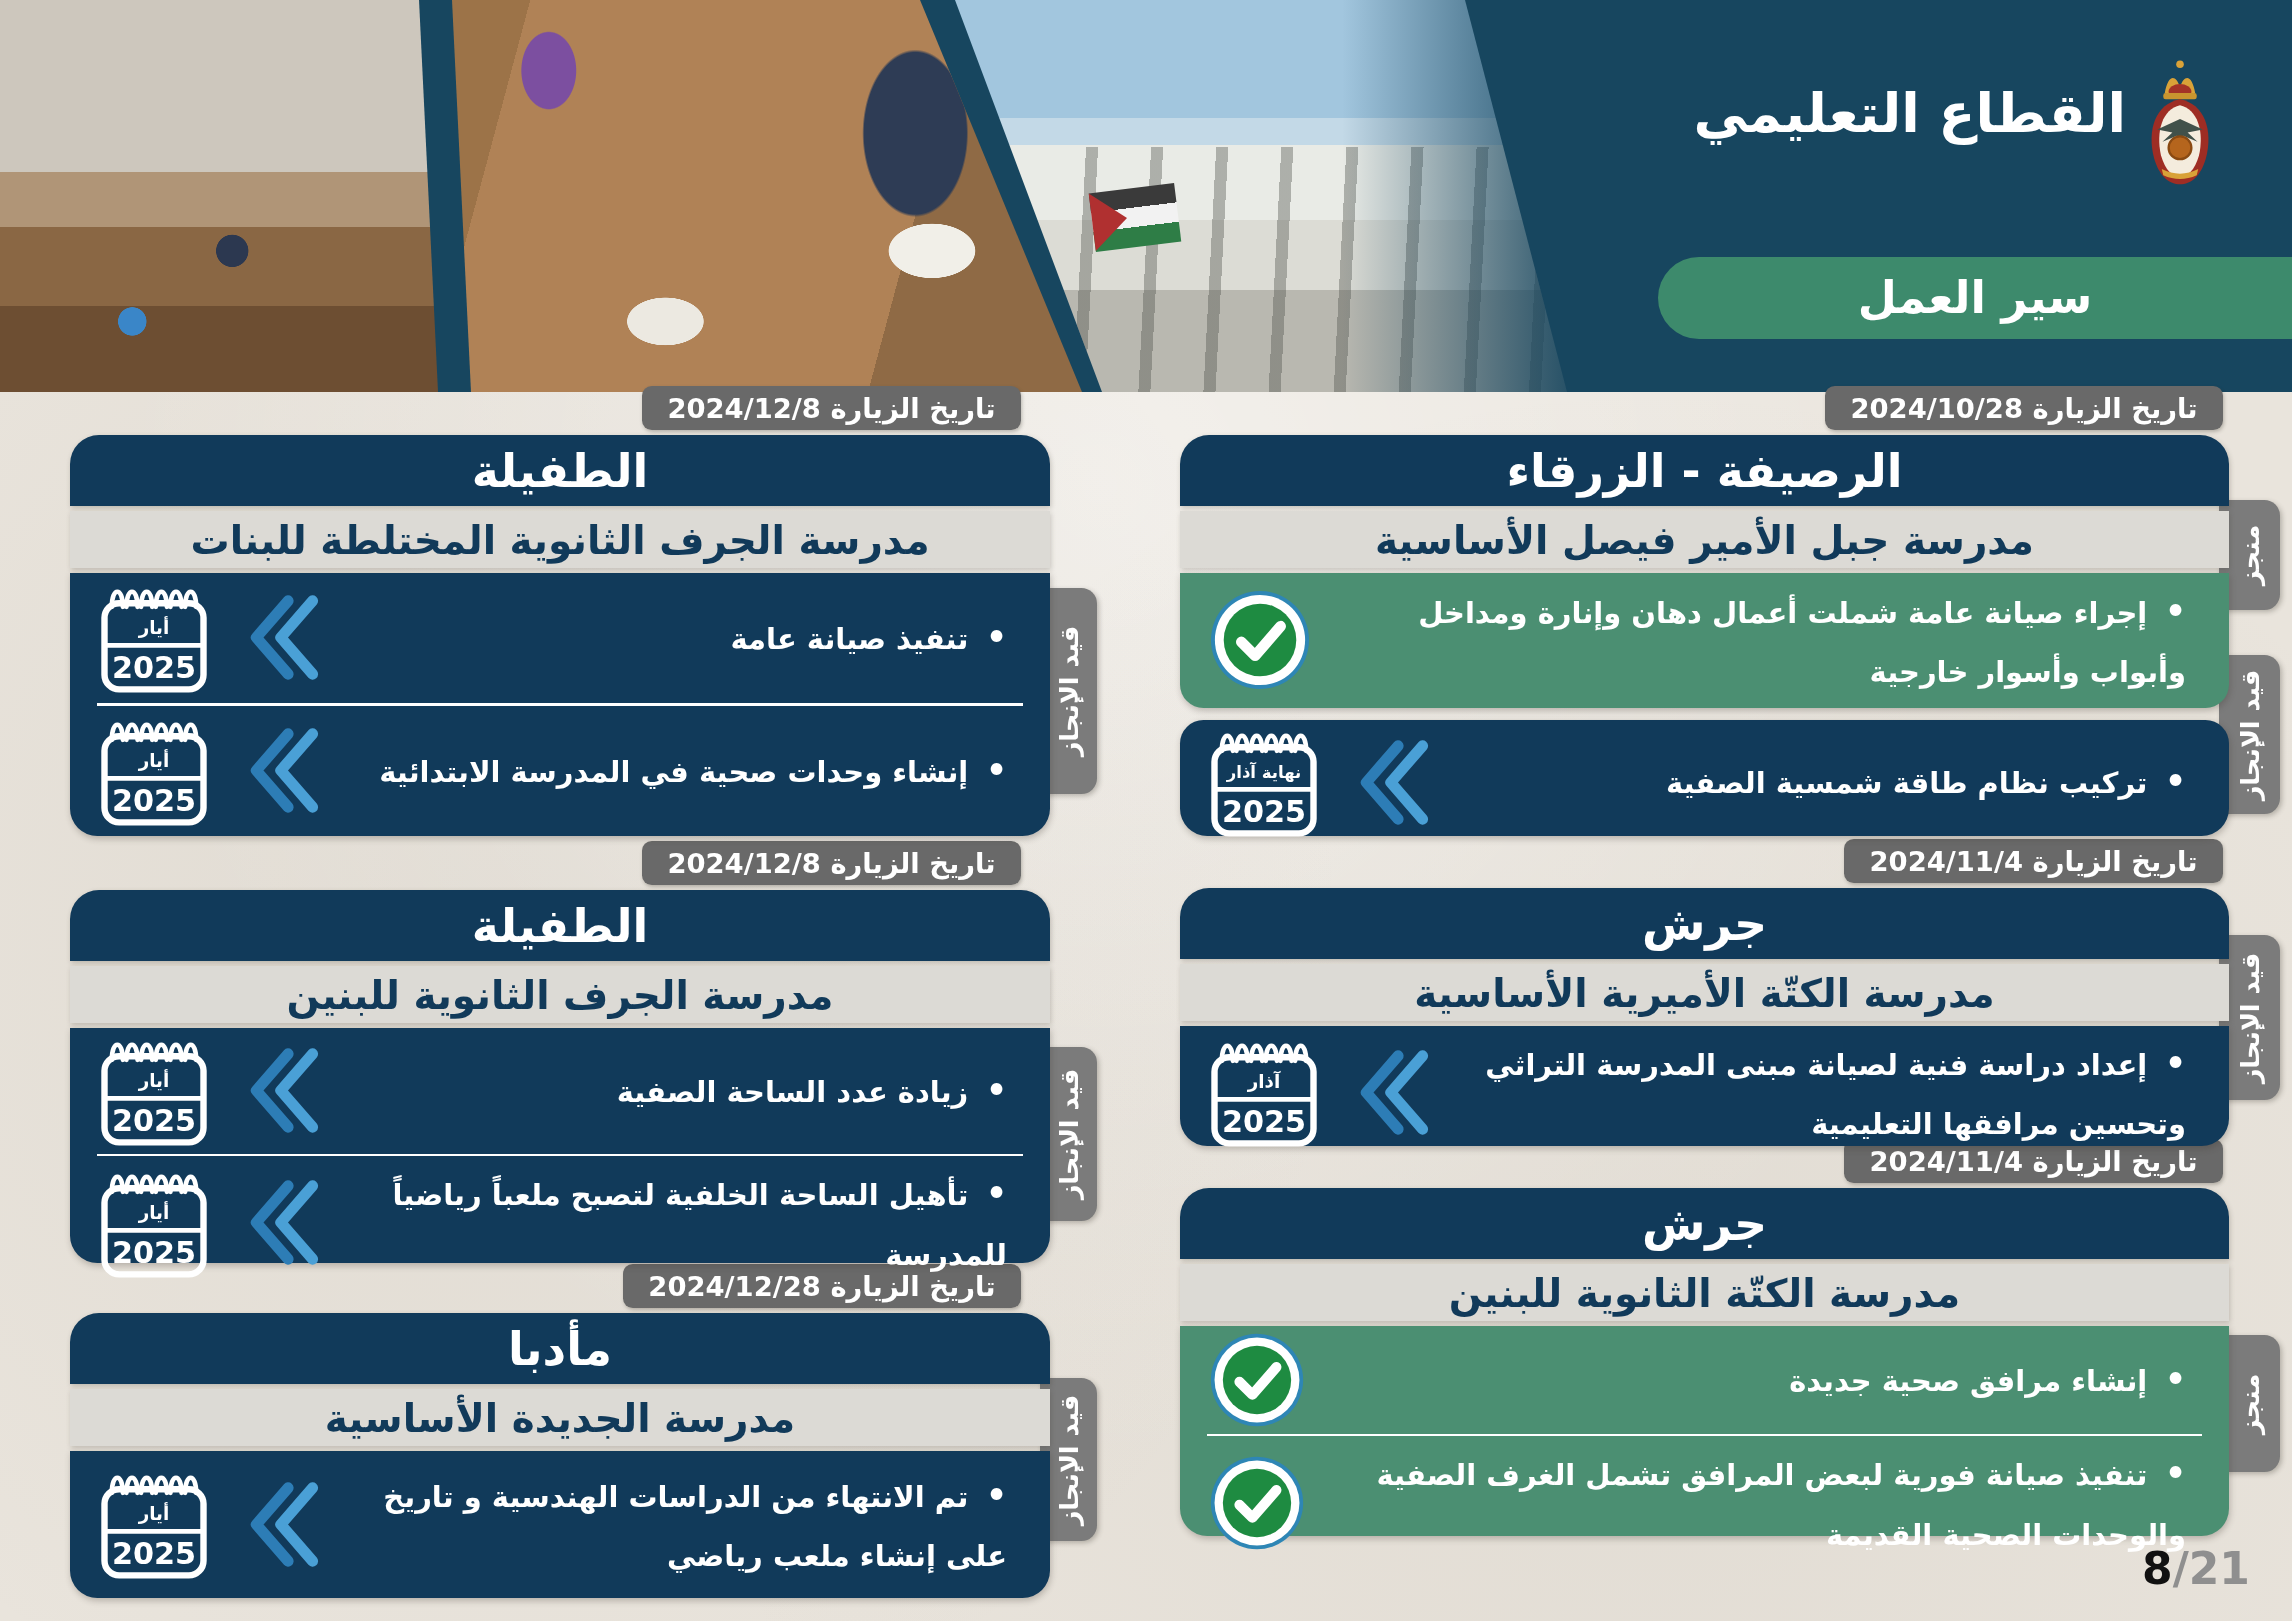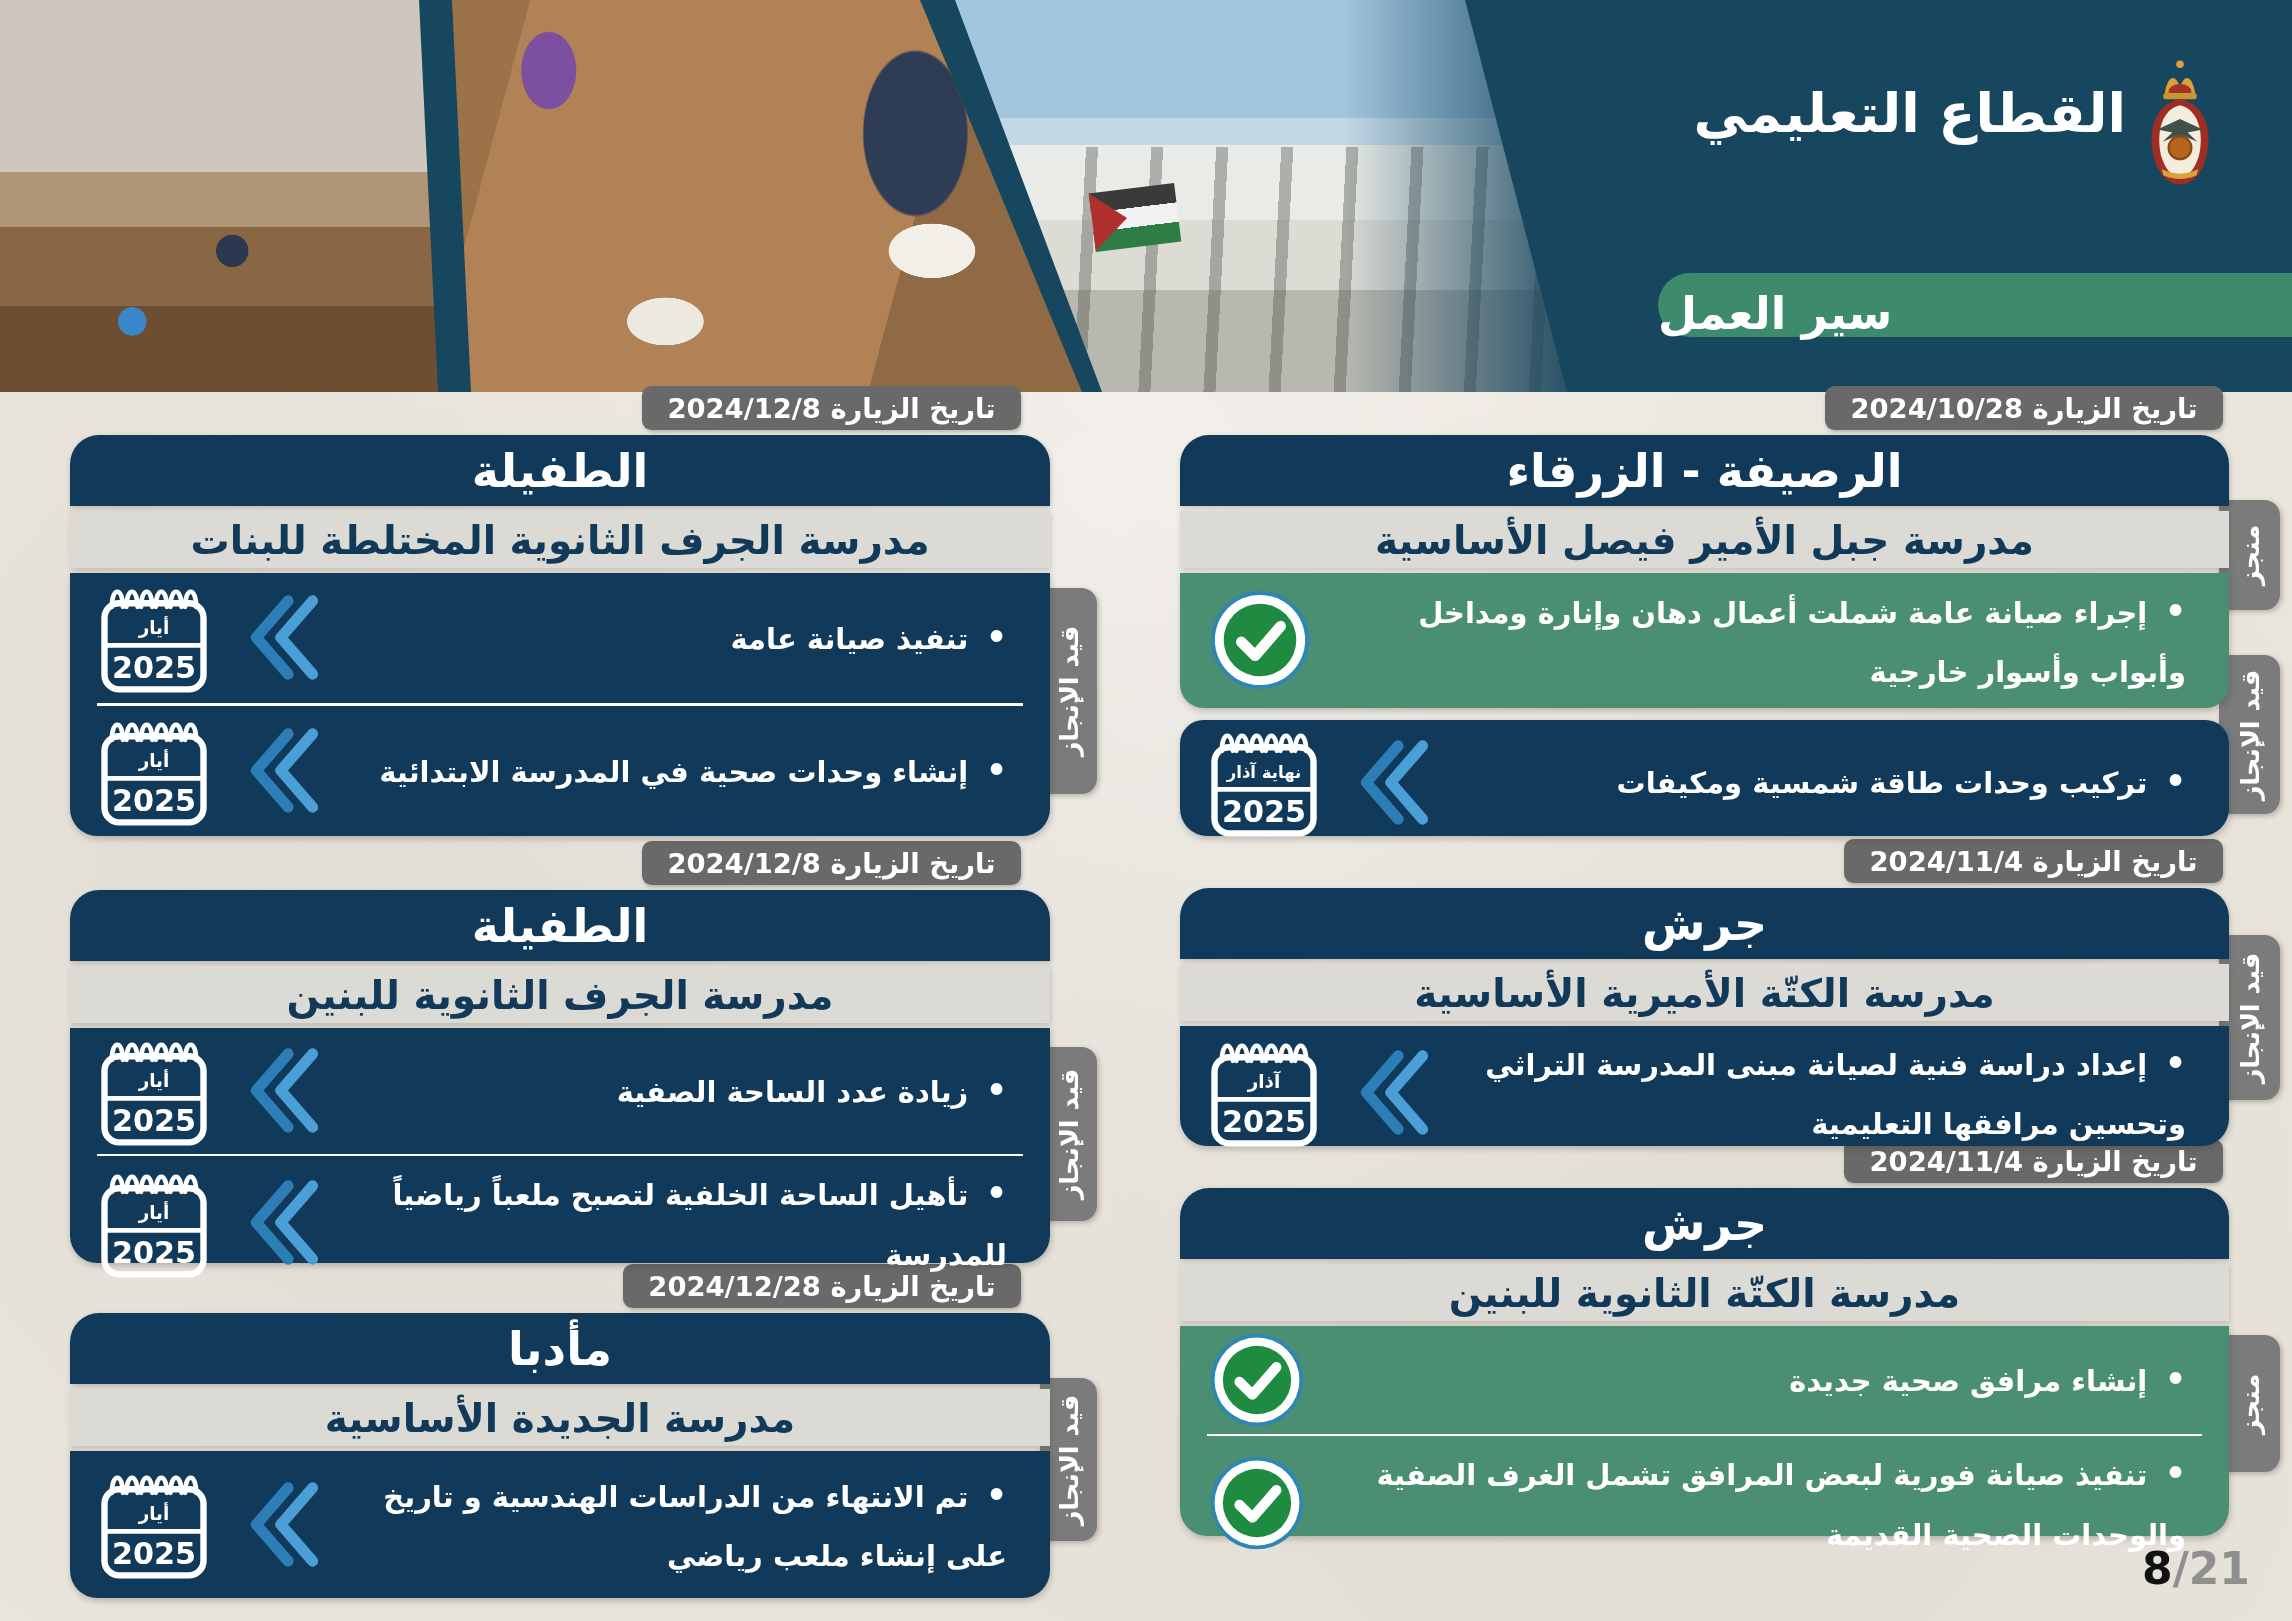--- a/index.html
+++ b/index.html
@@ -41,23 +41,23 @@
   }
   .flag { position:absolute; left:1093px; top:188px; width:86px; height:59px; transform:rotate(-7deg);
     background:linear-gradient(180deg,#3a3a3a 0 33%,#f2f2f2 33% 66%,#2e7d46 66%); }
   .flag::after { content:""; position:absolute; left:0; top:0; border-top:29px solid transparent;
     border-bottom:29px solid transparent; border-left:35px solid #b03030; }
   .photo-fade { position:absolute; left:1343px; top:0; width:274px; height:392px;
     background:linear-gradient(90deg, rgba(23,70,95,0), #17465f 92%); }
 
   .h-title { position:absolute; top:82px; right:166px; color:#fff; font-size:54px; font-weight:bold; }
   .emblem { position:absolute; top:55px; right:74px; }
-  .pill { position:absolute; top:273px; left:1659px; right:0; height:64px; background:#3d8a6c;
+  .pill { position:absolute; top:257px; left:1659px; right:0; height:82px; background:#3d8a6c;
     border-radius:41px 0 0 41px; color:#fff; font-size:45px; font-weight:bold;
-    text-align:left; line-height:82px; }
+    text-align:center; line-height:82px; }
 
   
   .card { position:absolute; }
   .cR1,.cR2,.cR3 { left:1181px; width:1049px; }
   .cL1,.cL2,.cL3 { left:63px;  width:980px;margin-left:8px; }
   .cR1 { top:435px; } .cR2 { top:888px; } .cR3 { top:1188px; }
   .cL1 { top:435px; } .cL2 { top:890px; } .cL3 { top:1313px; }
 
   .badge { position:absolute; top:-49px; height:44px; line-height:45px; background:#696969; color:#fff;
     font-size:27.4px; font-weight:bold; padding:0 25.5px; border-radius:9.8px; white-space:nowrap;
@@ -167,21 +167,21 @@
               <circle cx="52" cy="52" r="46" fill="#ffffff"></circle>
             <circle cx="52" cy="52" r="37" fill="#1e8b41"></circle>
             <path d="M33 54 L47 68 L73 38" fill="none" stroke="#fff" stroke-width="11" stroke-linecap="round" stroke-linejoin="round"></path>
           </svg>
         </div>
       </div>
     </div>
 
     <div class="sec navy float">
       <div class="task">
-        <div class="txt"><span class="bullet">•</span><span>تركيب وحدات طاقة شمسية ومكيفات</span></div>
+        <div class="txt"><span class="bullet">•</span><span>تركيب نظام طاقة شمسية الصفية</span></div>
         <div class="icons">
           <svg viewBox="0 0 120 124" width="110" height="114">
             <rect x="6" y="24" width="108" height="94" rx="16" fill="none" stroke="#fff" stroke-width="7"></rect>
             <line x1="6" y1="70" x2="114" y2="70" stroke="#fff" stroke-width="5"></line>
             <path d="M14 28 C14 6 26 6 26 28 M30 28 C30 6 42 6 42 28 M46 28 C46 6 58 6 58 28 M62 28 C62 6 74 6 74 28 M78 28 C78 6 90 6 90 28 M94 28 C94 6 106 6 106 28" fill="none" stroke="#fff" stroke-width="5" stroke-linecap="round"></path>
             <text x="60" y="58" text-anchor="middle" font-size="18" font-weight="bold" fill="#fff">نهاية آذار</text>
             <text x="60" y="106" text-anchor="middle" font-size="33" font-weight="bold" fill="#fff">2025</text>
           </svg>
           <svg viewBox="0 0 62 76" width="76" height="93">
             <polyline points="36,8 10,38 36,68" fill="none" stroke="#2d7db6" stroke-width="9" stroke-linecap="round" stroke-linejoin="round"></polyline>

